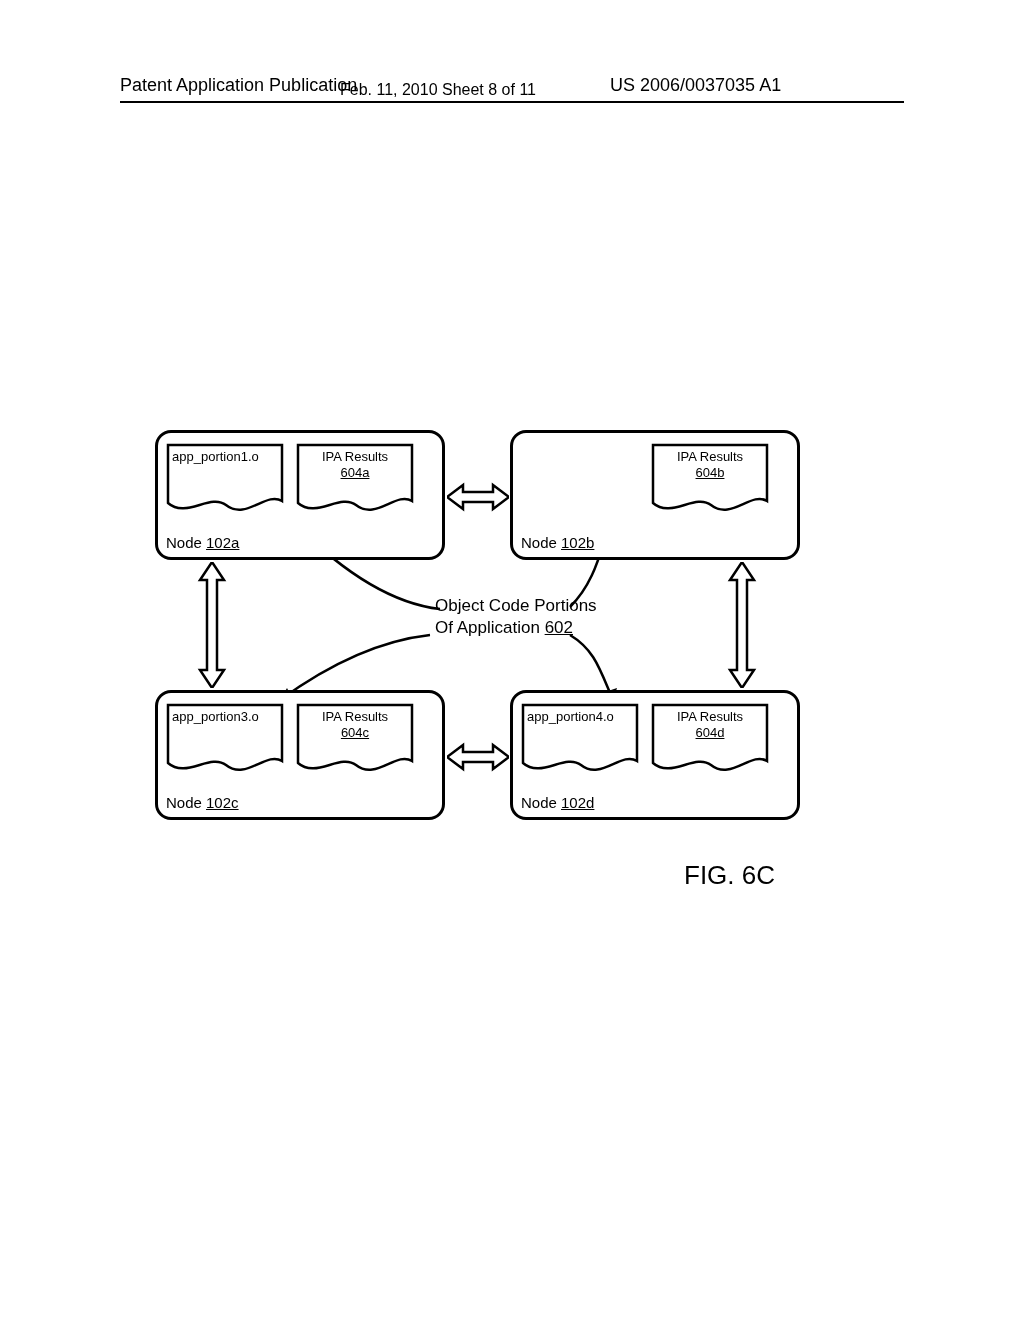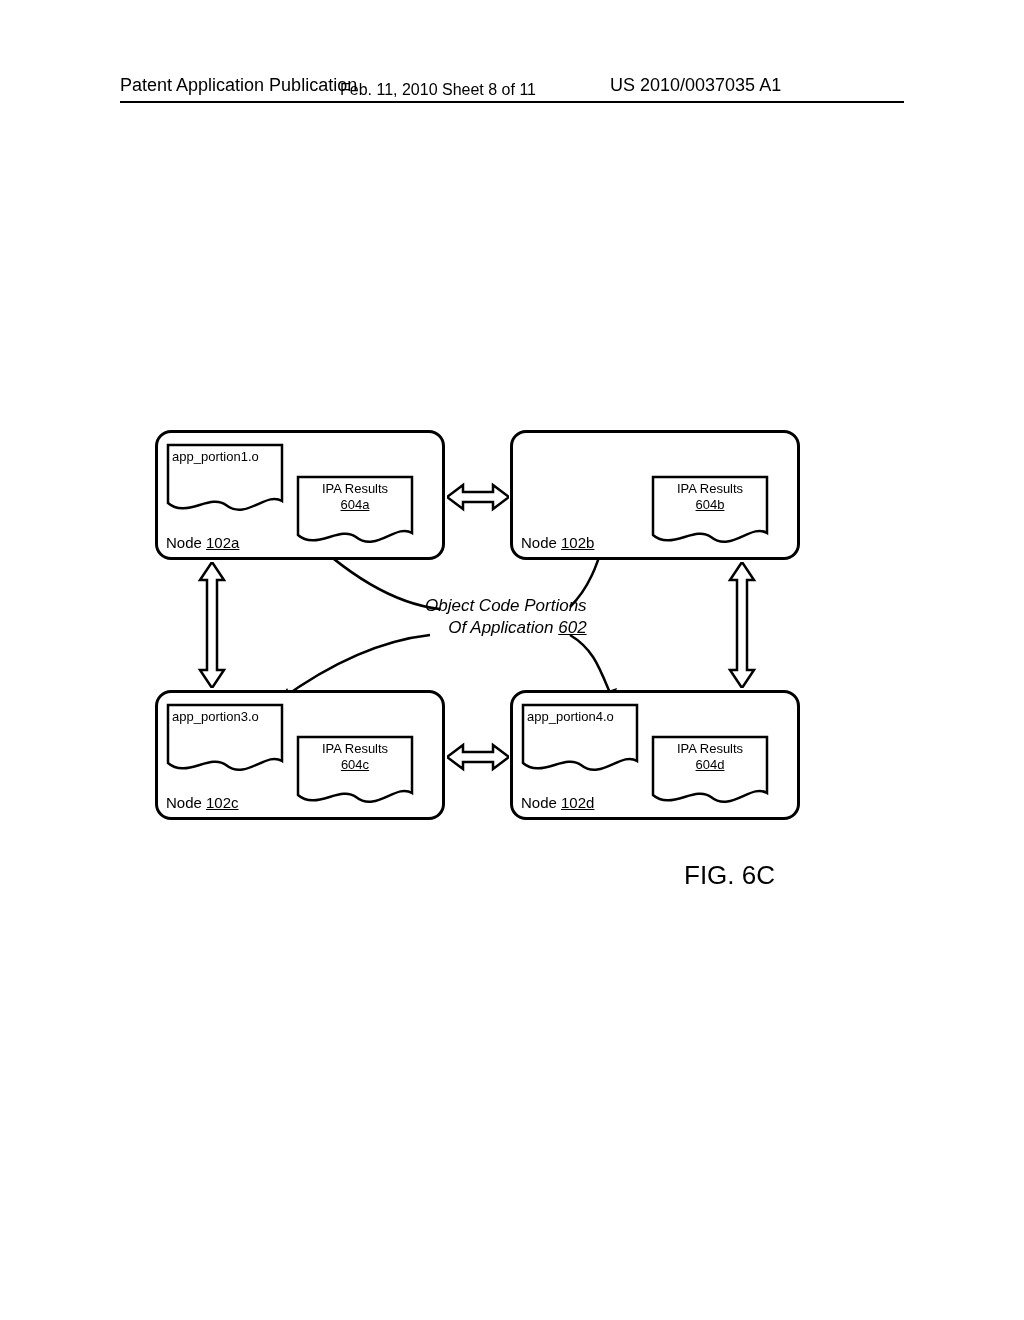--- a/index.html
+++ b/index.html
@@ -13,39 +13,39 @@
   .diagram { position: absolute; top: 430px; left: 155px; width: 680px; height: 420px; }
   .node { position: absolute; width: 290px; height: 130px; border: 3px solid #000; border-radius: 16px; background: #fff; }
   .node-a { left: 0;   top: 0; padding-left: 19px;   }
   .node-b { left: 355px; top: 0;   }
   .node-c { left: 0;   top: 260px; }
   .node-d { left: 355px; top: 260px; }
   .node-label { position: absolute; left: 8px; bottom: 6px; font-size: 15px; }
   .node-label .u { text-decoration: underline; }
   .doc { position: absolute; top: 10px; width: 118px; height: 78px; }
   .doc-left  { left: 8px; }
-  .doc-right { left: 138px; margin-top: 32px; }
+  .doc-right { left: 138px; }
   .doc svg { position: absolute; left: 0; top: 0; width: 118px; height: 78px; }
   .doc-text { position: absolute; left: 6px; top: 6px; width: 106px; font-size: 13px; text-align: center; line-height: 1.25; }
   .doc-text .u { text-decoration: underline; }
   .dbl-arrow { position: absolute; }
-  .center-text { position: absolute; left: 270px; top: 165px; font-size: 17px; text-align: right; line-height: 1.3; font-style: italic; }
+  .center-text { position: absolute; left: 280px; top: 165px; font-size: 17px; text-align: left; line-height: 1.3; }
   .center-text .u { text-decoration: underline; }
   .fig-label { position: absolute; left: 684px; top: 860px; font-size: 26px; }
   .pointer { position: absolute; }
 </style>
 </head>
 <body>
 
 <div class="page">
 
   <div class="header">
     <div class="hdr-left">Patent Application Publication</div>
     <div class="hdr-mid">Feb. 11, 2010  Sheet 8 of 11</div>
-    <div class="hdr-right">US 2010/0037035 A1</div>
+    <div class="hdr-right">US 2006/0037035 A1</div>
     <div class="header-line"></div>
   </div>
 
   <div class="diagram">
 
     <svg class="dbl-arrow" style="left:292px; top:52px;" width="62" height="30" viewBox="0 0 62 30">
       <polygon points="0,15 16,3 16,10 46,10 46,3 62,15 46,27 46,20 16,20 16,27" fill="#fff" stroke="#000" stroke-width="2.5"></polygon>
     </svg>
     <svg class="dbl-arrow" style="left:292px; top:312px;" width="62" height="30" viewBox="0 0 62 30">
       <polygon points="0,15 16,3 16,10 46,10 46,3 62,15 46,27 46,20 16,20 16,27" fill="#fff" stroke="#000" stroke-width="2.5"></polygon>

